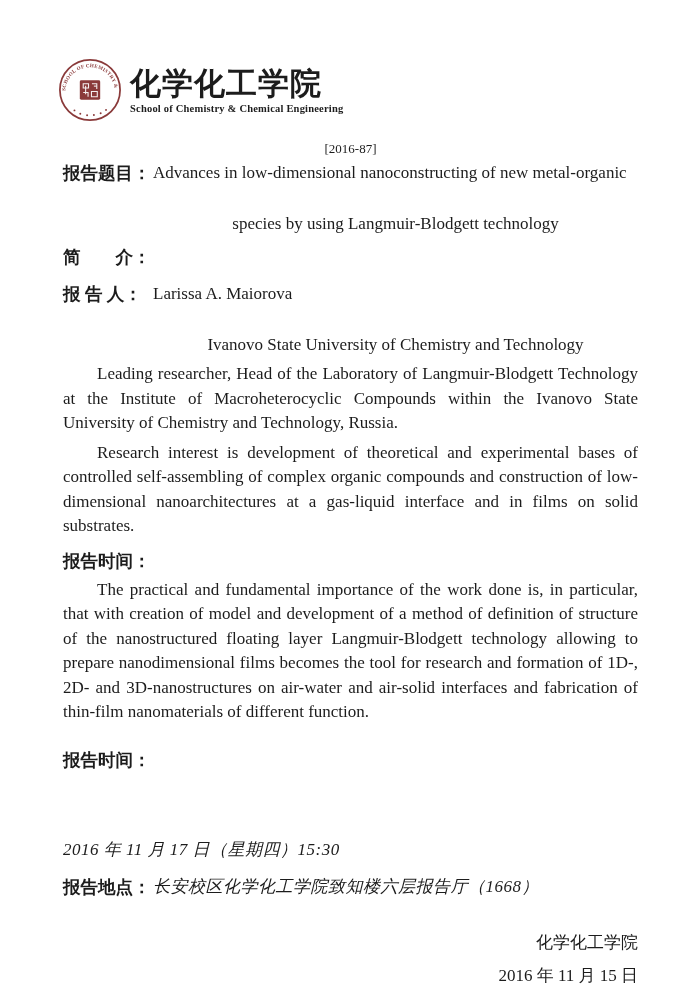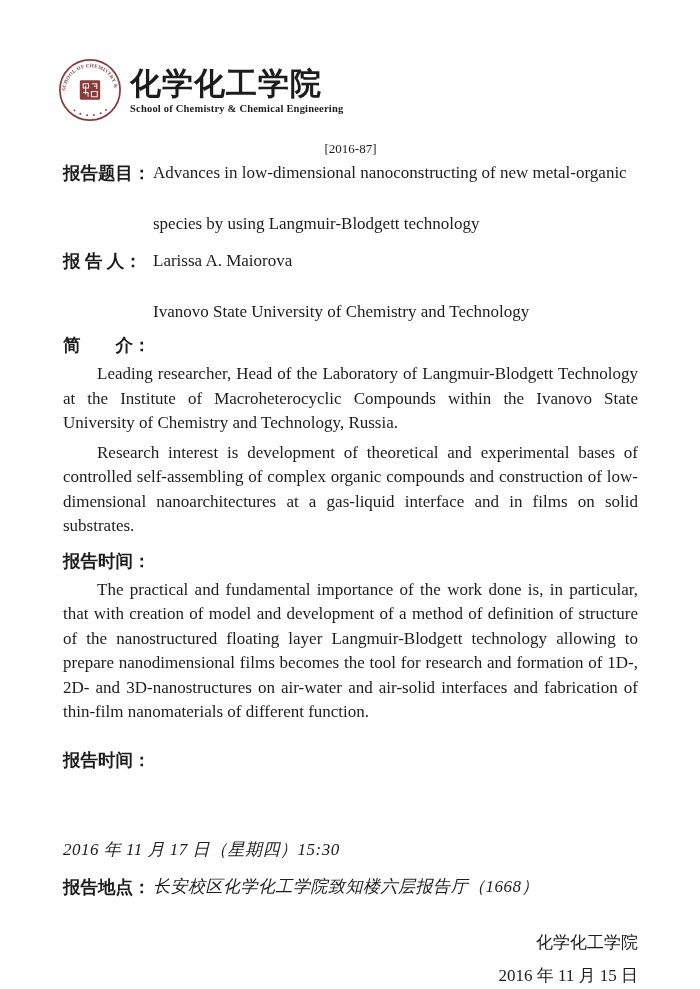--- a/index.html
+++ b/index.html
@@ -33,21 +33,21 @@
   }
   .issue { text-align: center; font-size: 13px; margin-top: 17px; }
   
   .row { display: flex; align-items: flex-start; }
   .row .label {
     flex: 0 0 90px; font-weight: bold; font-size: 17.5px;
     white-space: nowrap; line-height: 24px;
   }
   .row .value { flex: 1; font-size: 17px; line-height: 24px; }
   .topic-row { margin-top: 4px; }
-  .vline + .vline { margin-top: 27px; }
+  .vline + .vline { margin-top: 27px; text-align: center; }
   .speaker-row { margin-top: 13px; }
   .bio-label-row { margin-top: 9px; }
   .section-label { font-weight: bold; font-size: 17.5px; line-height: 24px; }
   .para {
     margin: 5px 0 0 0; font-size: 17px; line-height: 24.5px;
     text-align: justify; text-indent: 2em;
   }
   .abstract-label-row { margin-top: 10px; }
   .time-row { margin-top: 23px; flex-direction: column; }
   .venue-row { margin-top: 13px; }
@@ -97,30 +97,30 @@
   <div class="issue">[2016-87]</div>
 
   <div class="row topic-row">
     <span class="label">报告题目：</span>
     <div class="value">
       <div class="vline">Advances in low-dimensional nanoconstructing of new metal-organic</div>
       <div class="vline">species by using Langmuir-Blodgett technology</div>
     </div>
   </div>
 
+  <div class="row bio-label-row">
+    <span class="section-label">简　　介：</span>
+  </div>
+
   <div class="row speaker-row">
     <span class="label">报 告 人：</span>
     <div class="value">
       <div class="vline">Larissa A. Maiorova</div>
       <div class="vline">Ivanovo State University of Chemistry and Technology</div>
     </div>
-  </div>
-
-  <div class="row bio-label-row">
-    <span class="section-label">简　　介：</span>
   </div>
   <p class="para">Leading researcher, Head of the Laboratory of Langmuir-Blodgett Technology at the Institute of Macroheterocyclic Compounds within the Ivanovo State University of Chemistry and Technology, Russia.</p>
   <p class="para">Research interest is development of theoretical and experimental bases of controlled self-assembling of complex organic compounds and construction of low-dimensional nanoarchitectures at a gas-liquid interface and in films on solid substrates.</p>
 
   <div class="row abstract-label-row">
     <span class="section-label">报告时间：</span>
   </div>
   <p class="para">The practical and fundamental importance of the work done is, in particular, that with creation of model and development of a method of definition of structure of the nanostructured floating layer Langmuir-Blodgett technology allowing to prepare nanodimensional films becomes the tool for research and formation of 1D-, 2D- and 3D-nanostructures on air-water and air-solid interfaces and fabrication of thin-film nanomaterials of different function.</p>
 
   <div class="row time-row">

